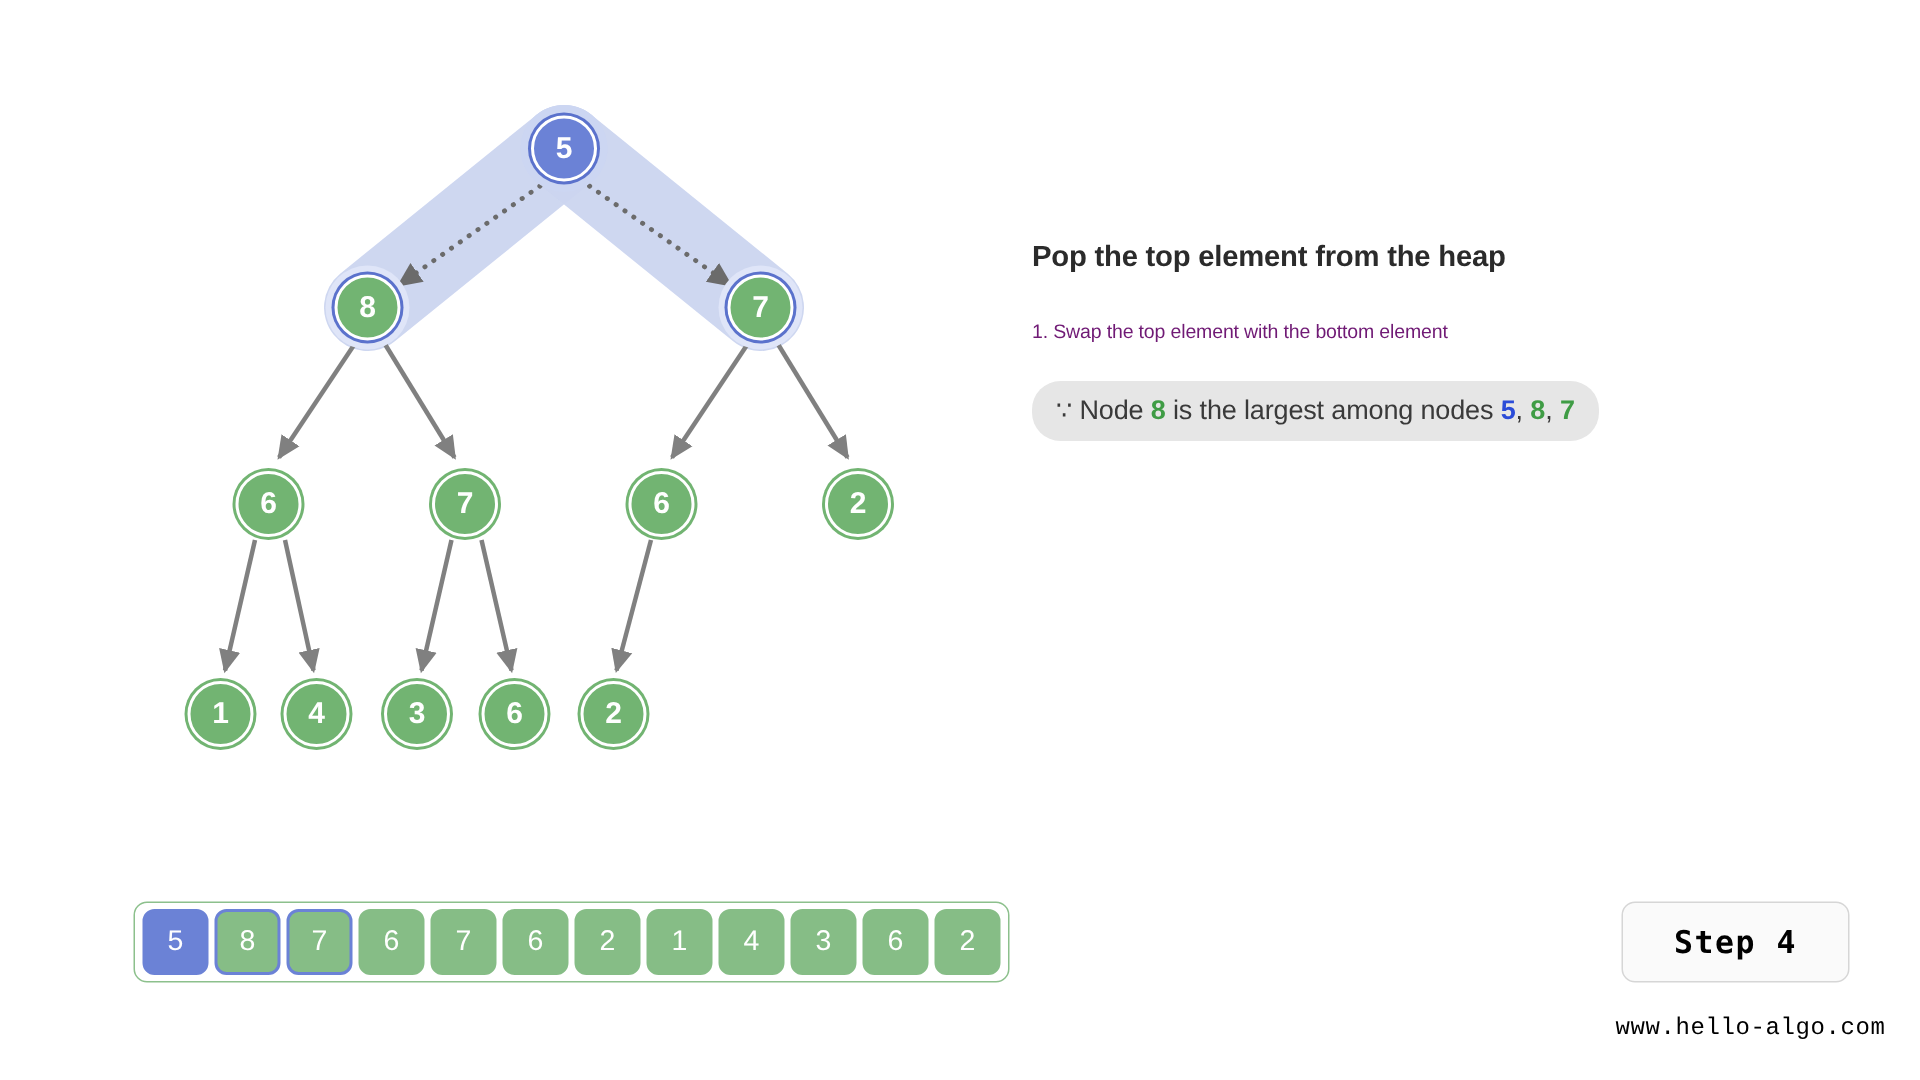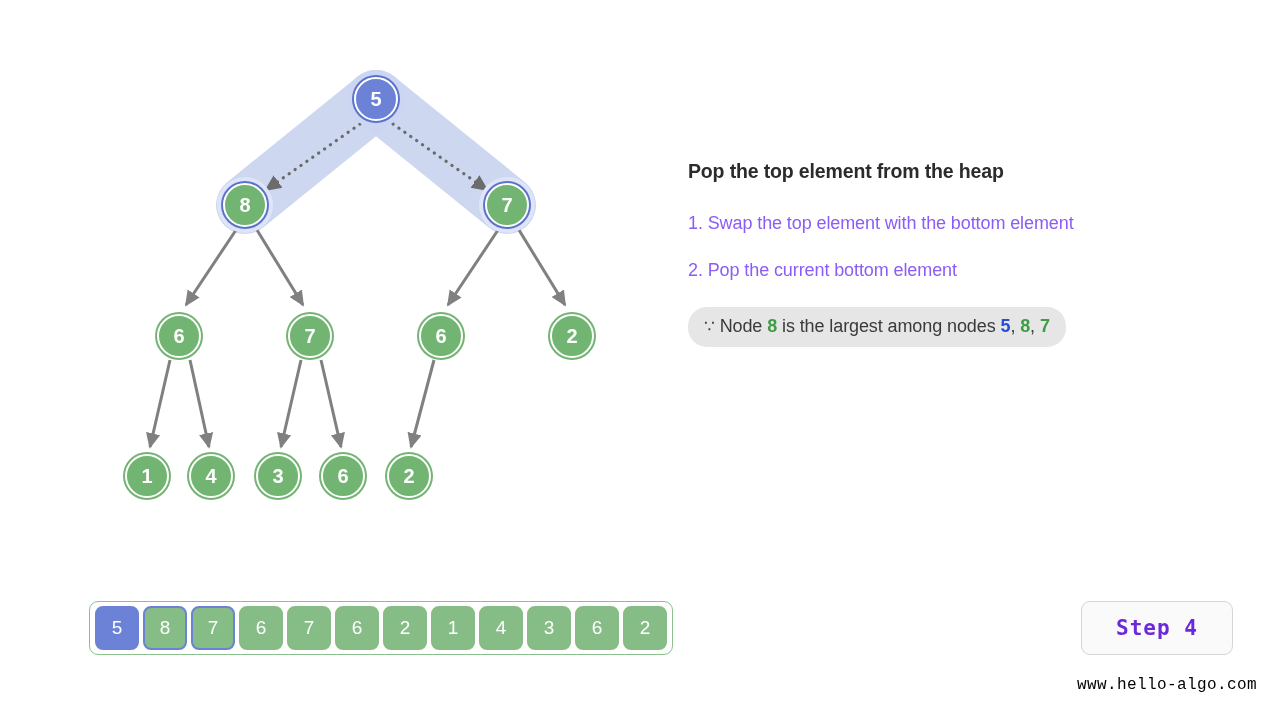--- a/index.html
+++ b/index.html
@@ -42,21 +42,21 @@
     box-shadow: 0 0 0 2px #5b72cc, 0 0 0 7px #ccd6f2;
   }
 
   
   #panel { position: absolute; left: 688px; top: 160px; width: 540px; }
   #panel-title {
     font-size: 19.5px; font-weight: 700; color: #2b2b2b;
     letter-spacing: -0.15px; margin: 0 0 30px 0;
   }
   .step-line {
-    font-size: 18px; color: #8b5cf6; margin: 0 0 26px 0;
+    font-size: 13px; color: #701a75; margin: 0 0 26px 0;
     letter-spacing: -0.1px;
   }
   #reason-box {
     display: inline-block;
     background: #e6e6e6;
     border-radius: 19px;
     padding: 9px 16px 10px 16px;
     font-size: 18px;
     color: #3a3a3a;
     letter-spacing: -0.1px;
@@ -85,21 +85,21 @@
   .cell.sel-border { background: #86bd86; border-color: #6b82d6; }
 
   
   #step-badge {
     position: absolute; left: 1081px; top: 601px;
     width: 150px; height: 52px;
     border: 1.5px solid #d6d6d6; border-radius: 9px;
     background: #fafafa;
     display: flex; align-items: center; justify-content: center;
     font-family: "DejaVu Sans Mono", monospace;
-    font-size: 21px; font-weight: 700; color: #6d28d9;
+    font-size: 21px; font-weight: 700; color: #000000;
     letter-spacing: 1px;
   }
   #watermark {
     position: absolute; left: 1077px; top: 676px;
     font-family: Liberation Mono, monospace;
     font-size: 16px; color: #000000; letter-spacing: 0.4px;
   }
 </style>
 </head>
 <body>
@@ -174,21 +174,20 @@
         <span>6</span>
       </div>
       <div class="node green" style="left: 387px; top: 454px; width: 44px; height: 44px;">
         <span>2</span>
       </div>
     </div>
 
   <div id="panel">
     <h1 id="panel-title">Pop the top element from the heap</h1>
     <p class="step-line">1. Swap the top element with the bottom element</p>
-    <p class="step-line">2. Pop the current bottom element</p>
 
     <div id="reason-box">
       <span class="because">∵</span>
       <span>Node</span>
       <span class="hl-green">8</span>
       <span>is the largest among nodes</span>
       <span class="hl-blue">5</span><span>,</span>
       <span class="hl-green">8</span><span>,</span>
       <span class="hl-green">7</span>
     </div>

